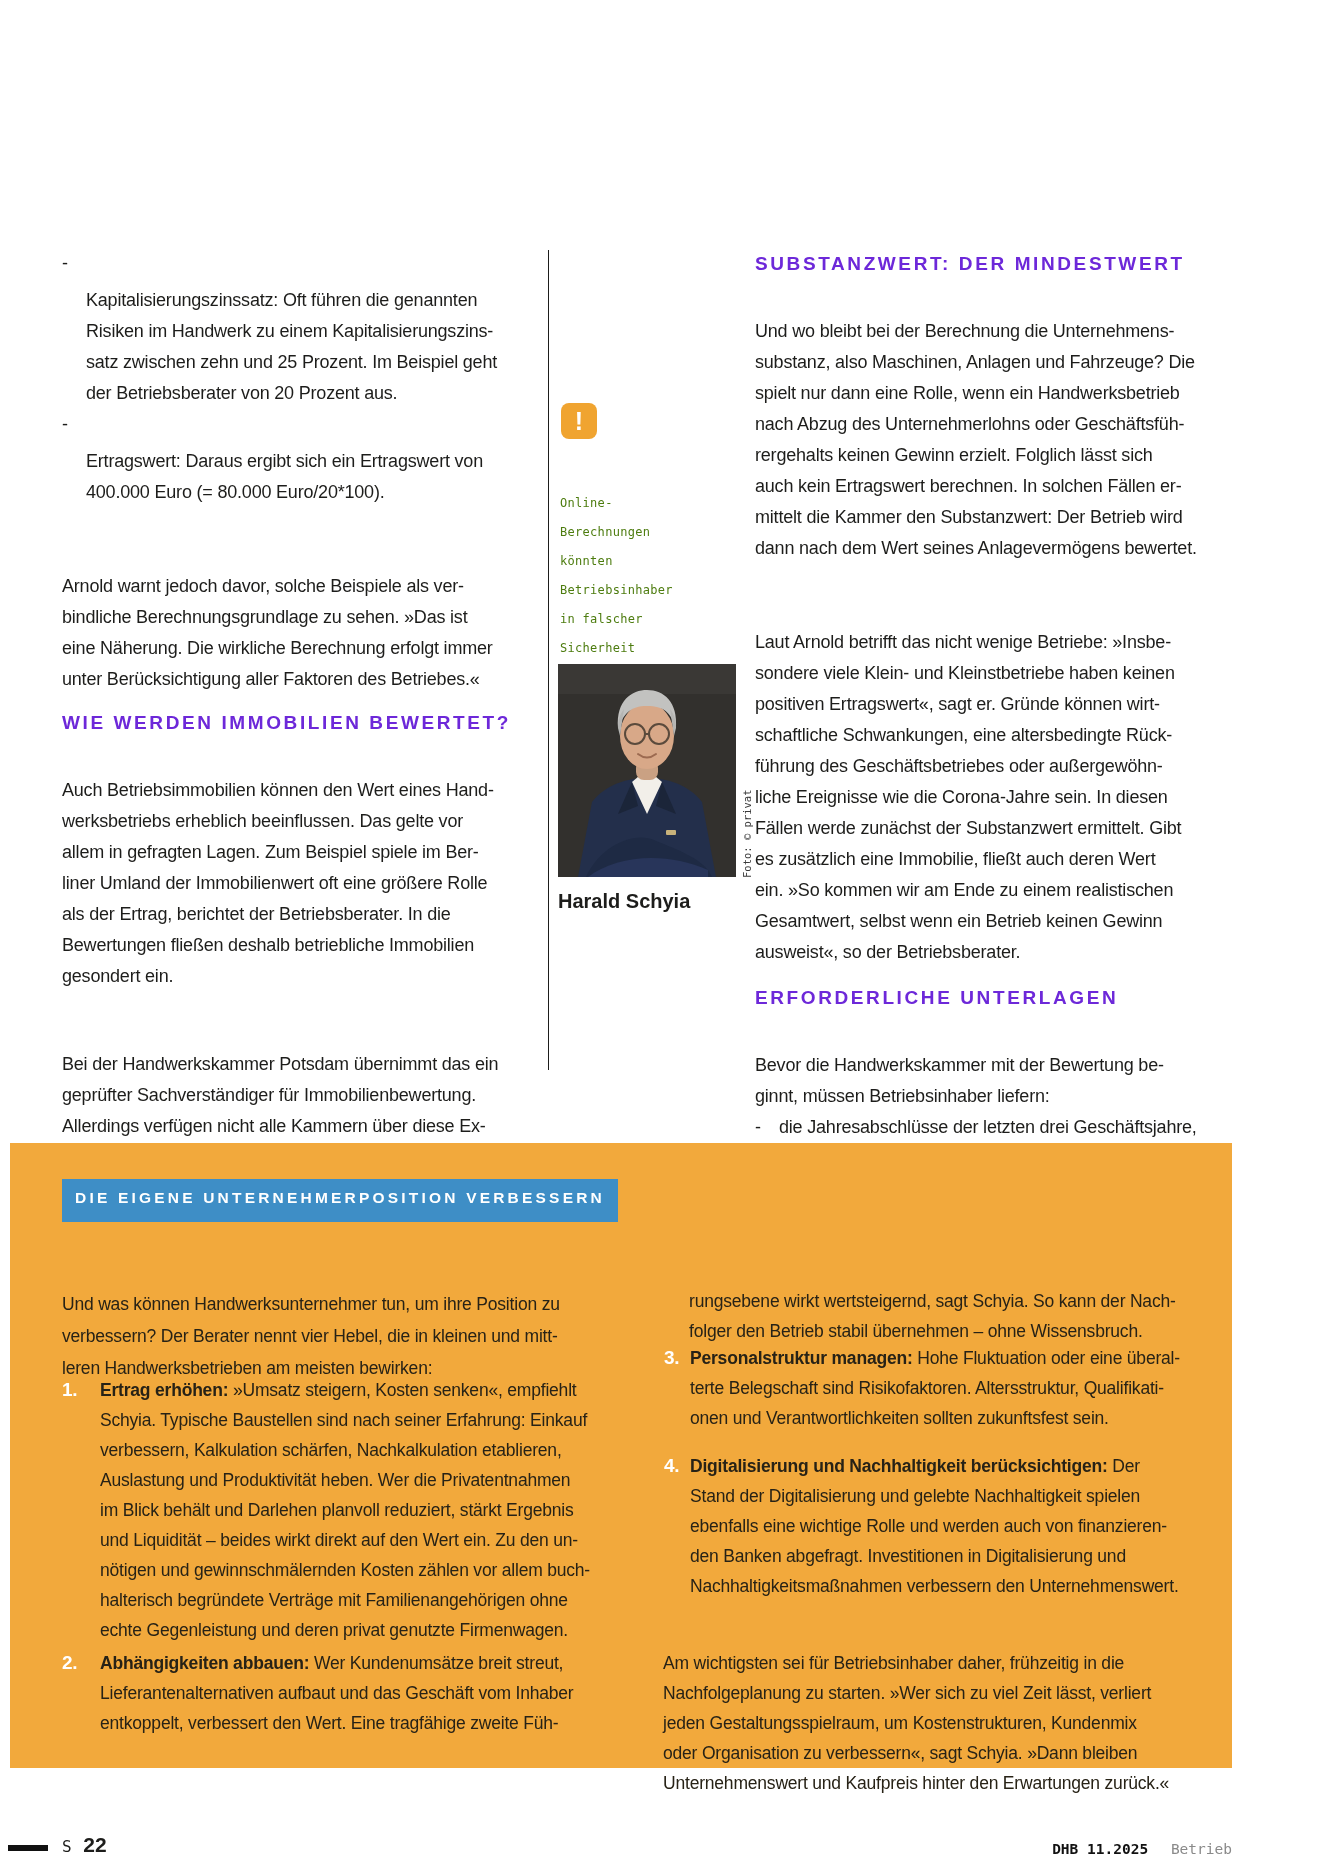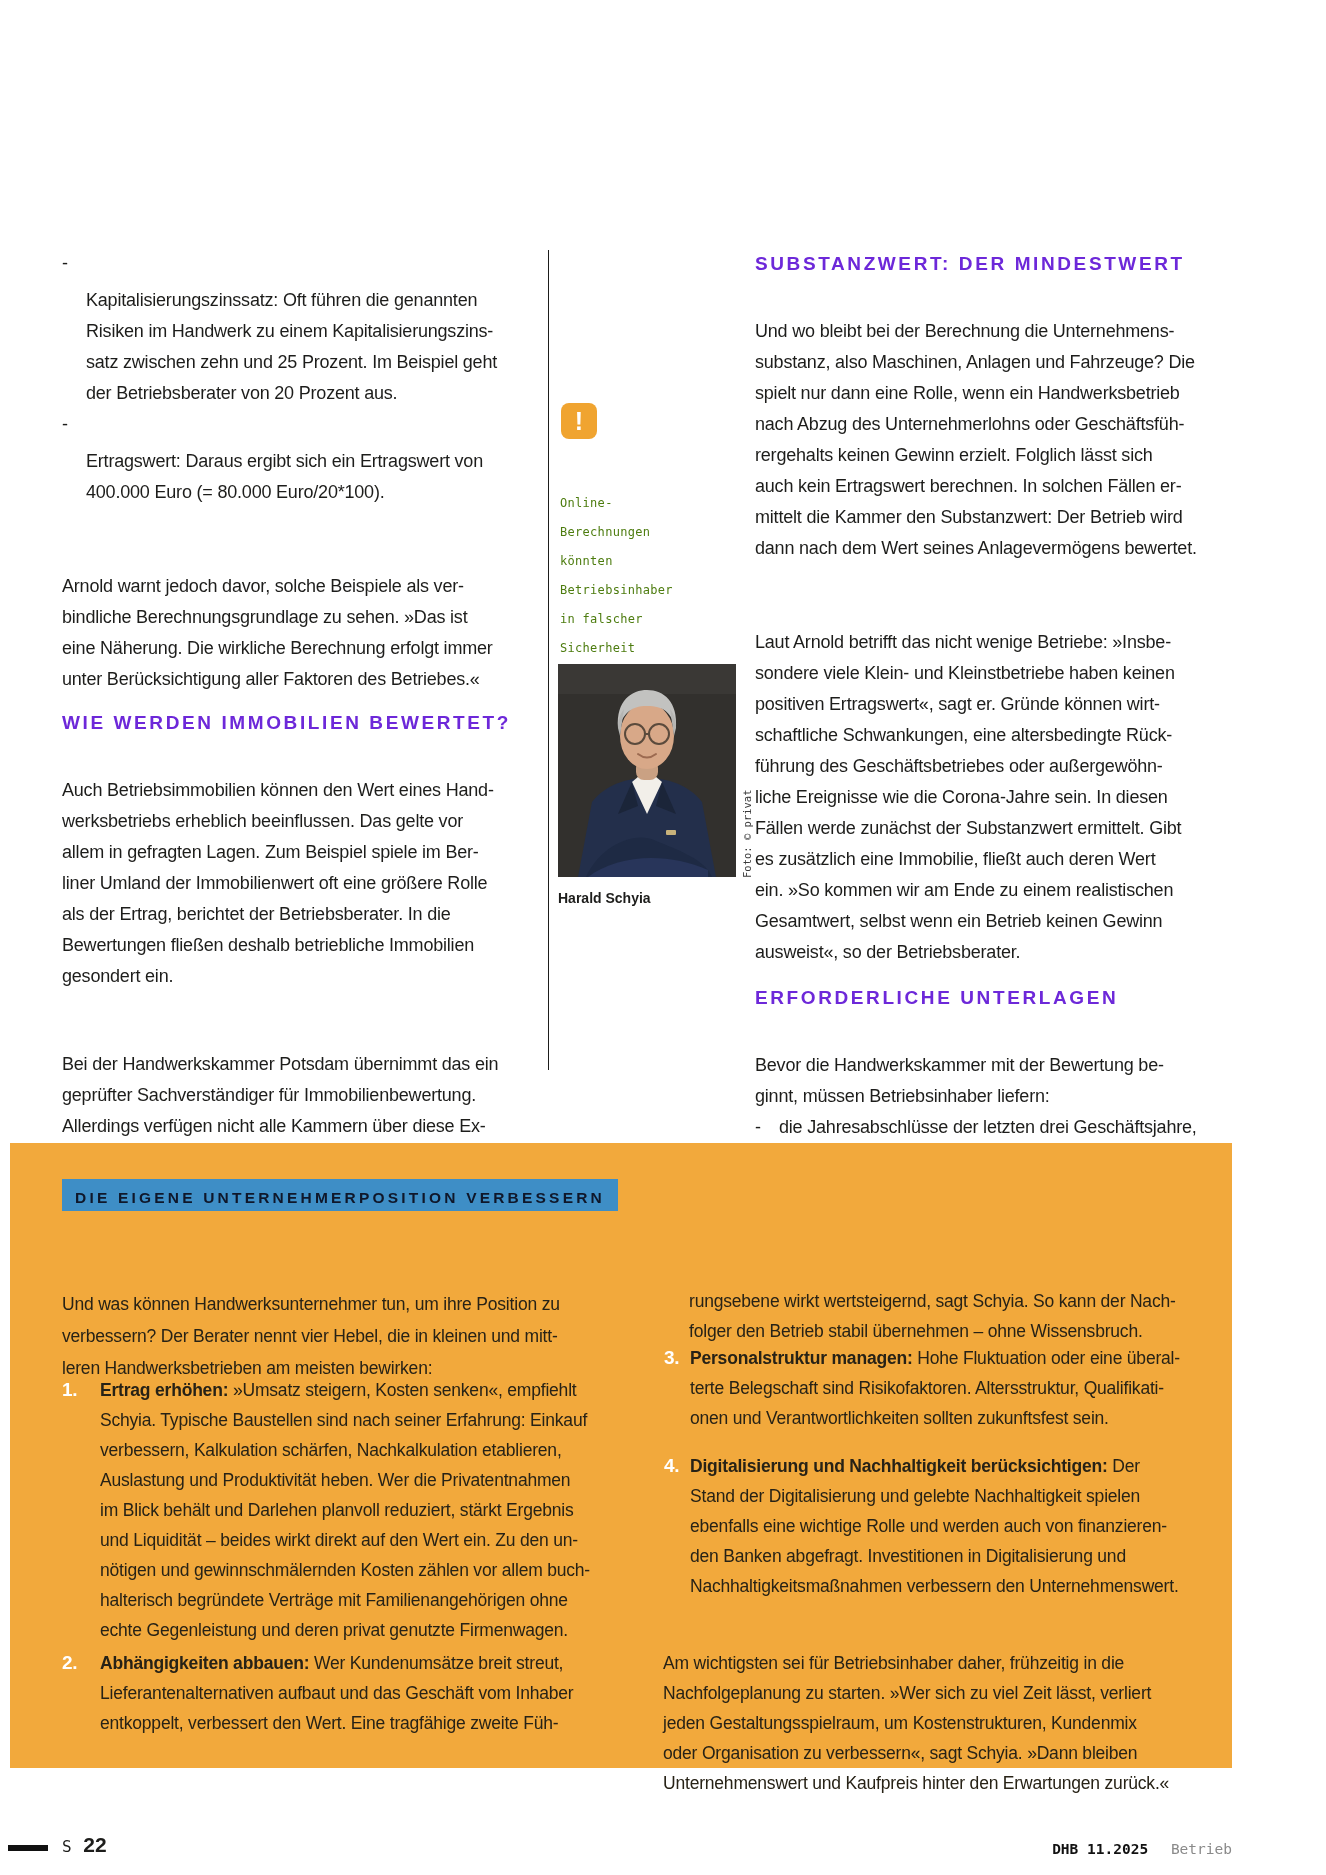--- a/index.html
+++ b/index.html
@@ -28,30 +28,30 @@
     background:#F0A430;color:#ffffff;font-weight:700;font-size:25px;line-height:36px;
     text-align:center;
   }
   .mid-caption{
     position:absolute;left:560px;top:452px;width:190px;
     font-family:"DejaVu Sans Mono",monospace;font-size:12px;line-height:29px;
     letter-spacing:0.3px;color:#4d7c0f;
   }
   .photo{position:absolute;left:558px;top:664px;width:178px;height:213px;}
   .photo svg{display:block;}
-  .photo-caption{position:absolute;left:558px;top:890px;font-size:14px;font-weight:700;letter-spacing:0px;}
+  .photo-caption{position:absolute;left:558px;top:890px;font-size:20px;font-weight:700;letter-spacing:0px;}
   .photo-credit{
     position:absolute;left:741px;top:878px;transform:rotate(-90deg);transform-origin:0 0;
     font-family:"DejaVu Sans Mono",monospace;font-size:10.5px;color:#3a3a3a;white-space:nowrap;
   }
   
   .obx{position:absolute;left:10px;top:1143px;width:1222px;height:625px;background:#F2A93C;color:#272216;}
   .obx-header{
-    position:absolute;left:52px;top:36px;display:inline-block;background:#3E8EC6;color:#0f172a;
-    font-weight:700;font-size:15.5px;letter-spacing:3.2px;line-height:1;padding:11px 13px 5px 13px;
+    position:absolute;left:52px;top:36px;display:inline-block;background:#3E8EC6;color:#ffffff;
+    font-weight:700;font-size:15.5px;letter-spacing:3.2px;line-height:1;padding:11px 13px 16px 13px;
   }
   .obx-text{font-size:17.5px;line-height:30px;letter-spacing:-0.2px;}
   .obx-intro{position:absolute;left:52px;top:108px;width:572px;line-height:32px;}
   .obx-item{position:absolute;display:flex;}
   .obx-item-l{left:52px;width:578px;}
   .obx-item-r{left:654px;width:570px;}
   .obx-num{flex:none;font-weight:700;font-size:19px;color:#ffffff;line-height:30px;}
   .obx-item-l .obx-num{width:38px;}
   .obx-item-r .obx-num{width:26px;}
   .obx-body{flex:1;}

